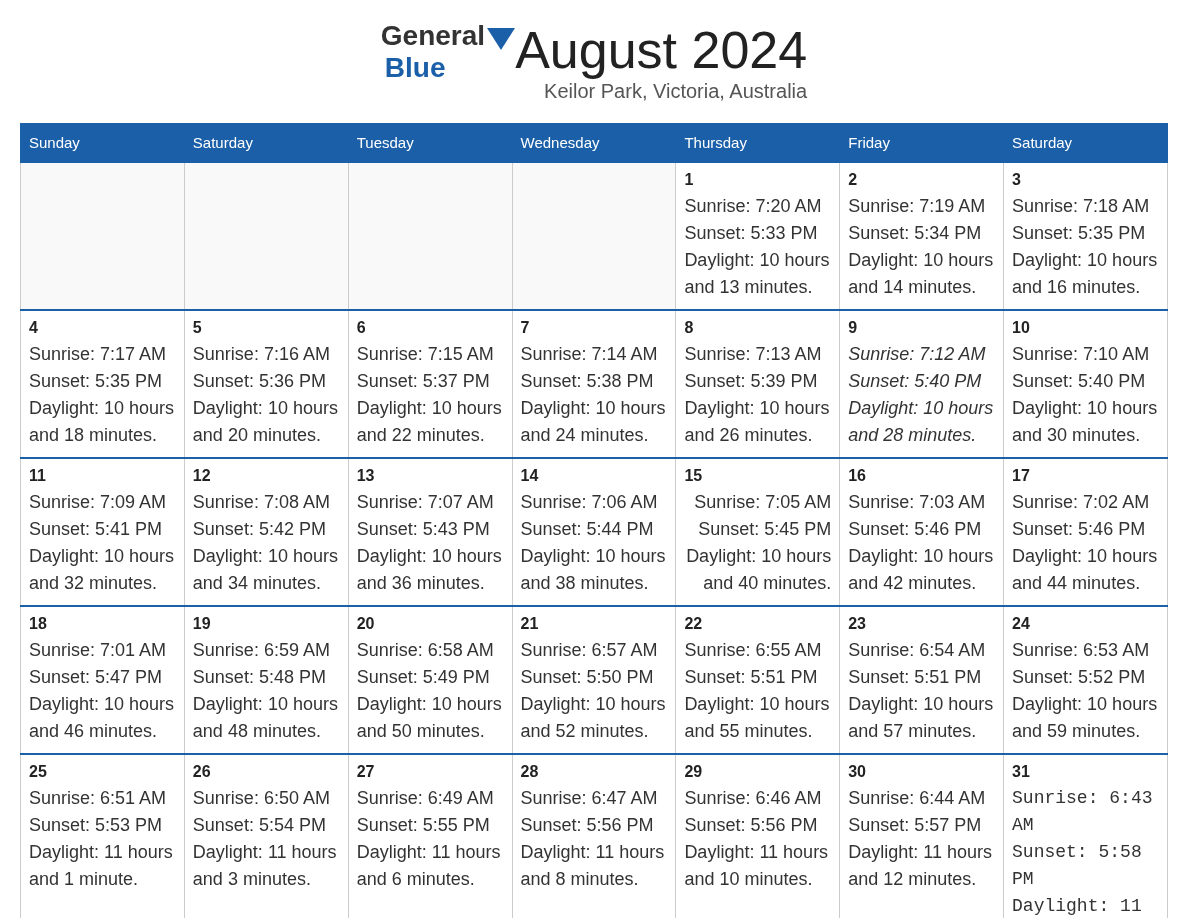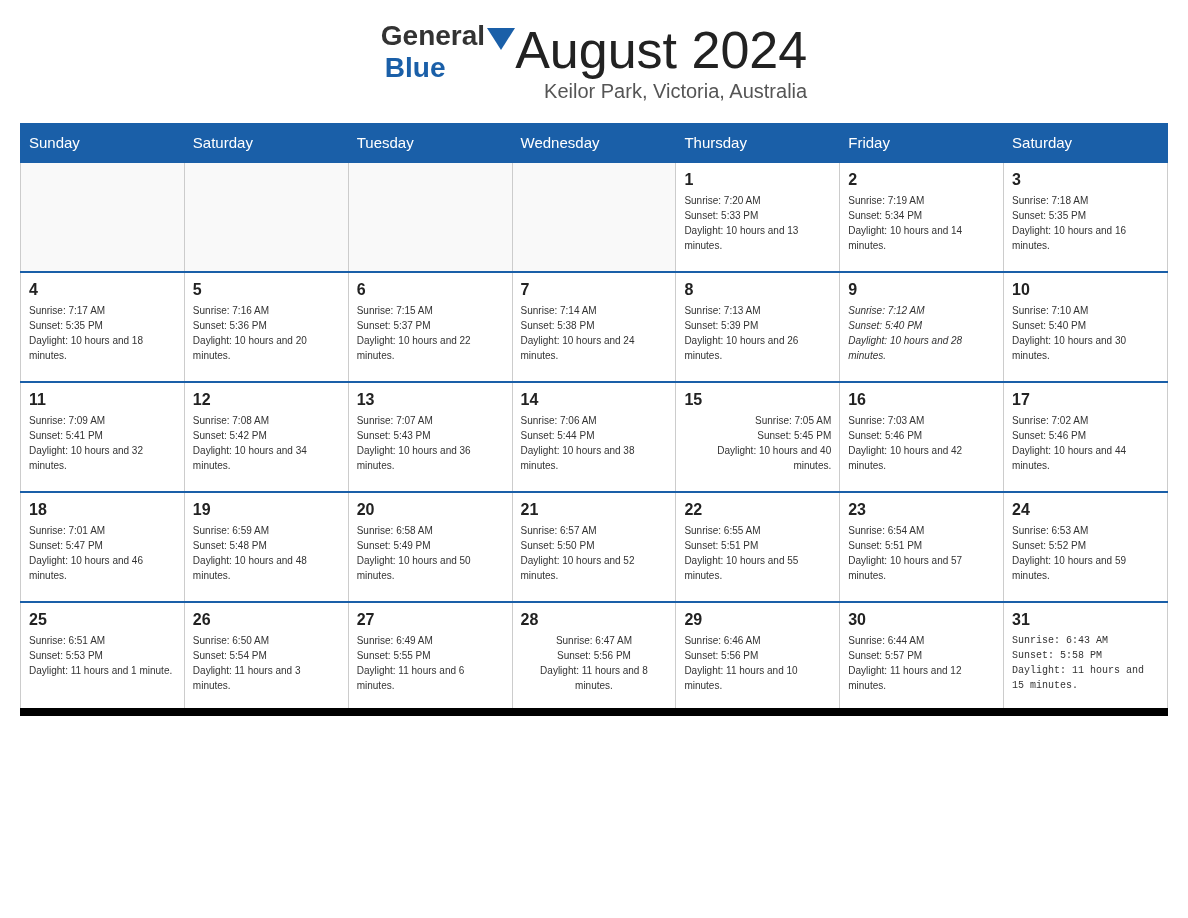--- a/index.html
+++ b/index.html
@@ -82,21 +82,21 @@
       border-top: 2px solid #1a5fa8;
     }
     .day-num {
       font-size: 16px;
       font-weight: bold;
       color: #222;
       margin-bottom: 4px;
       display: block;
     }
     .day-info {
-      font-size: 10px;
+      font-size: 18px;
       line-height: 1.5;
       color: #333;
     }
     .empty-cell {
       background: #f9f9f9;
     }
   </style>
 </head>
 <body>
 
@@ -299,21 +299,21 @@
 Daylight: 11 hours and 3 minutes.</div>
         </td>
         <td>
           <span class="day-num">27</span>
           <div class="day-info" style="white-space: pre-line;">Sunrise: 6:49 AM
 Sunset: 5:55 PM
 Daylight: 11 hours and 6 minutes.</div>
         </td>
         <td>
           <span class="day-num">28</span>
-          <div class="day-info" style="white-space: pre-line; text-align: center;">Sunrise: 6:47 AM
+          <div class="day-info" style="white-space: pre-line;">Sunrise: 6:47 AM
 Sunset: 5:56 PM
 Daylight: 11 hours and 8 minutes.</div>
         </td>
         <td>
           <span class="day-num">29</span>
           <div class="day-info" style="white-space: pre-line;">Sunrise: 6:46 AM
 Sunset: 5:56 PM
 Daylight: 11 hours and 10 minutes.</div>
         </td>
         <td>

